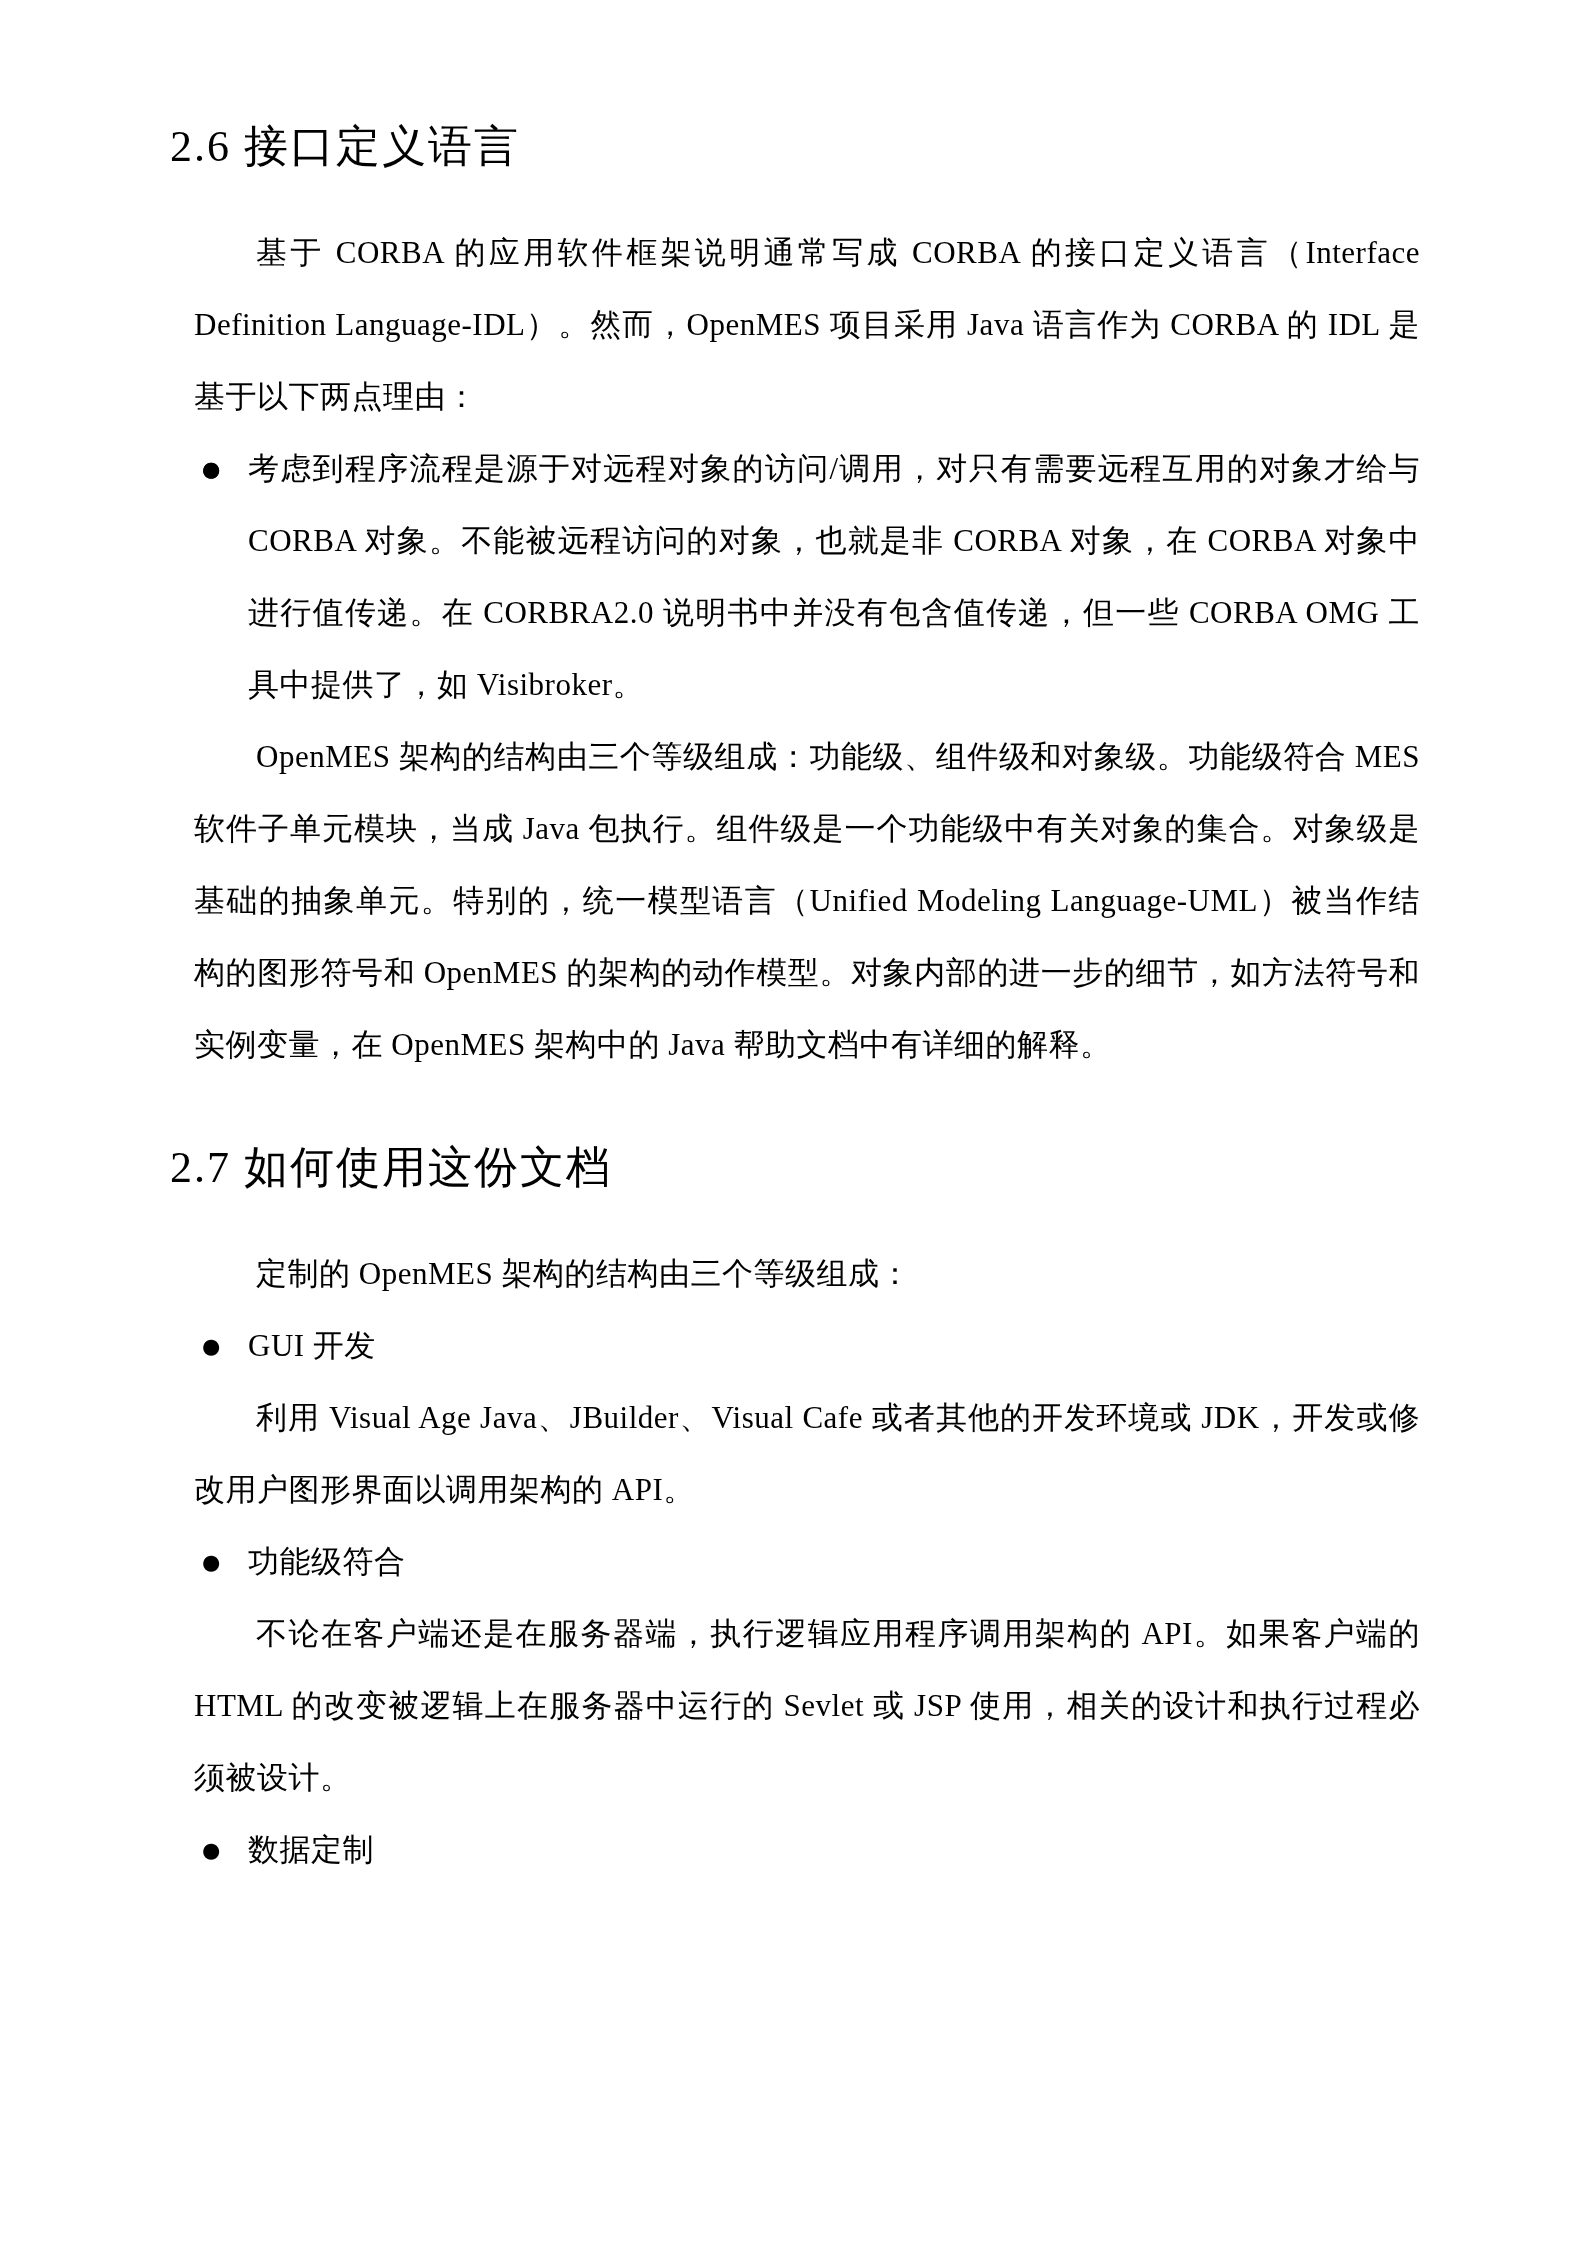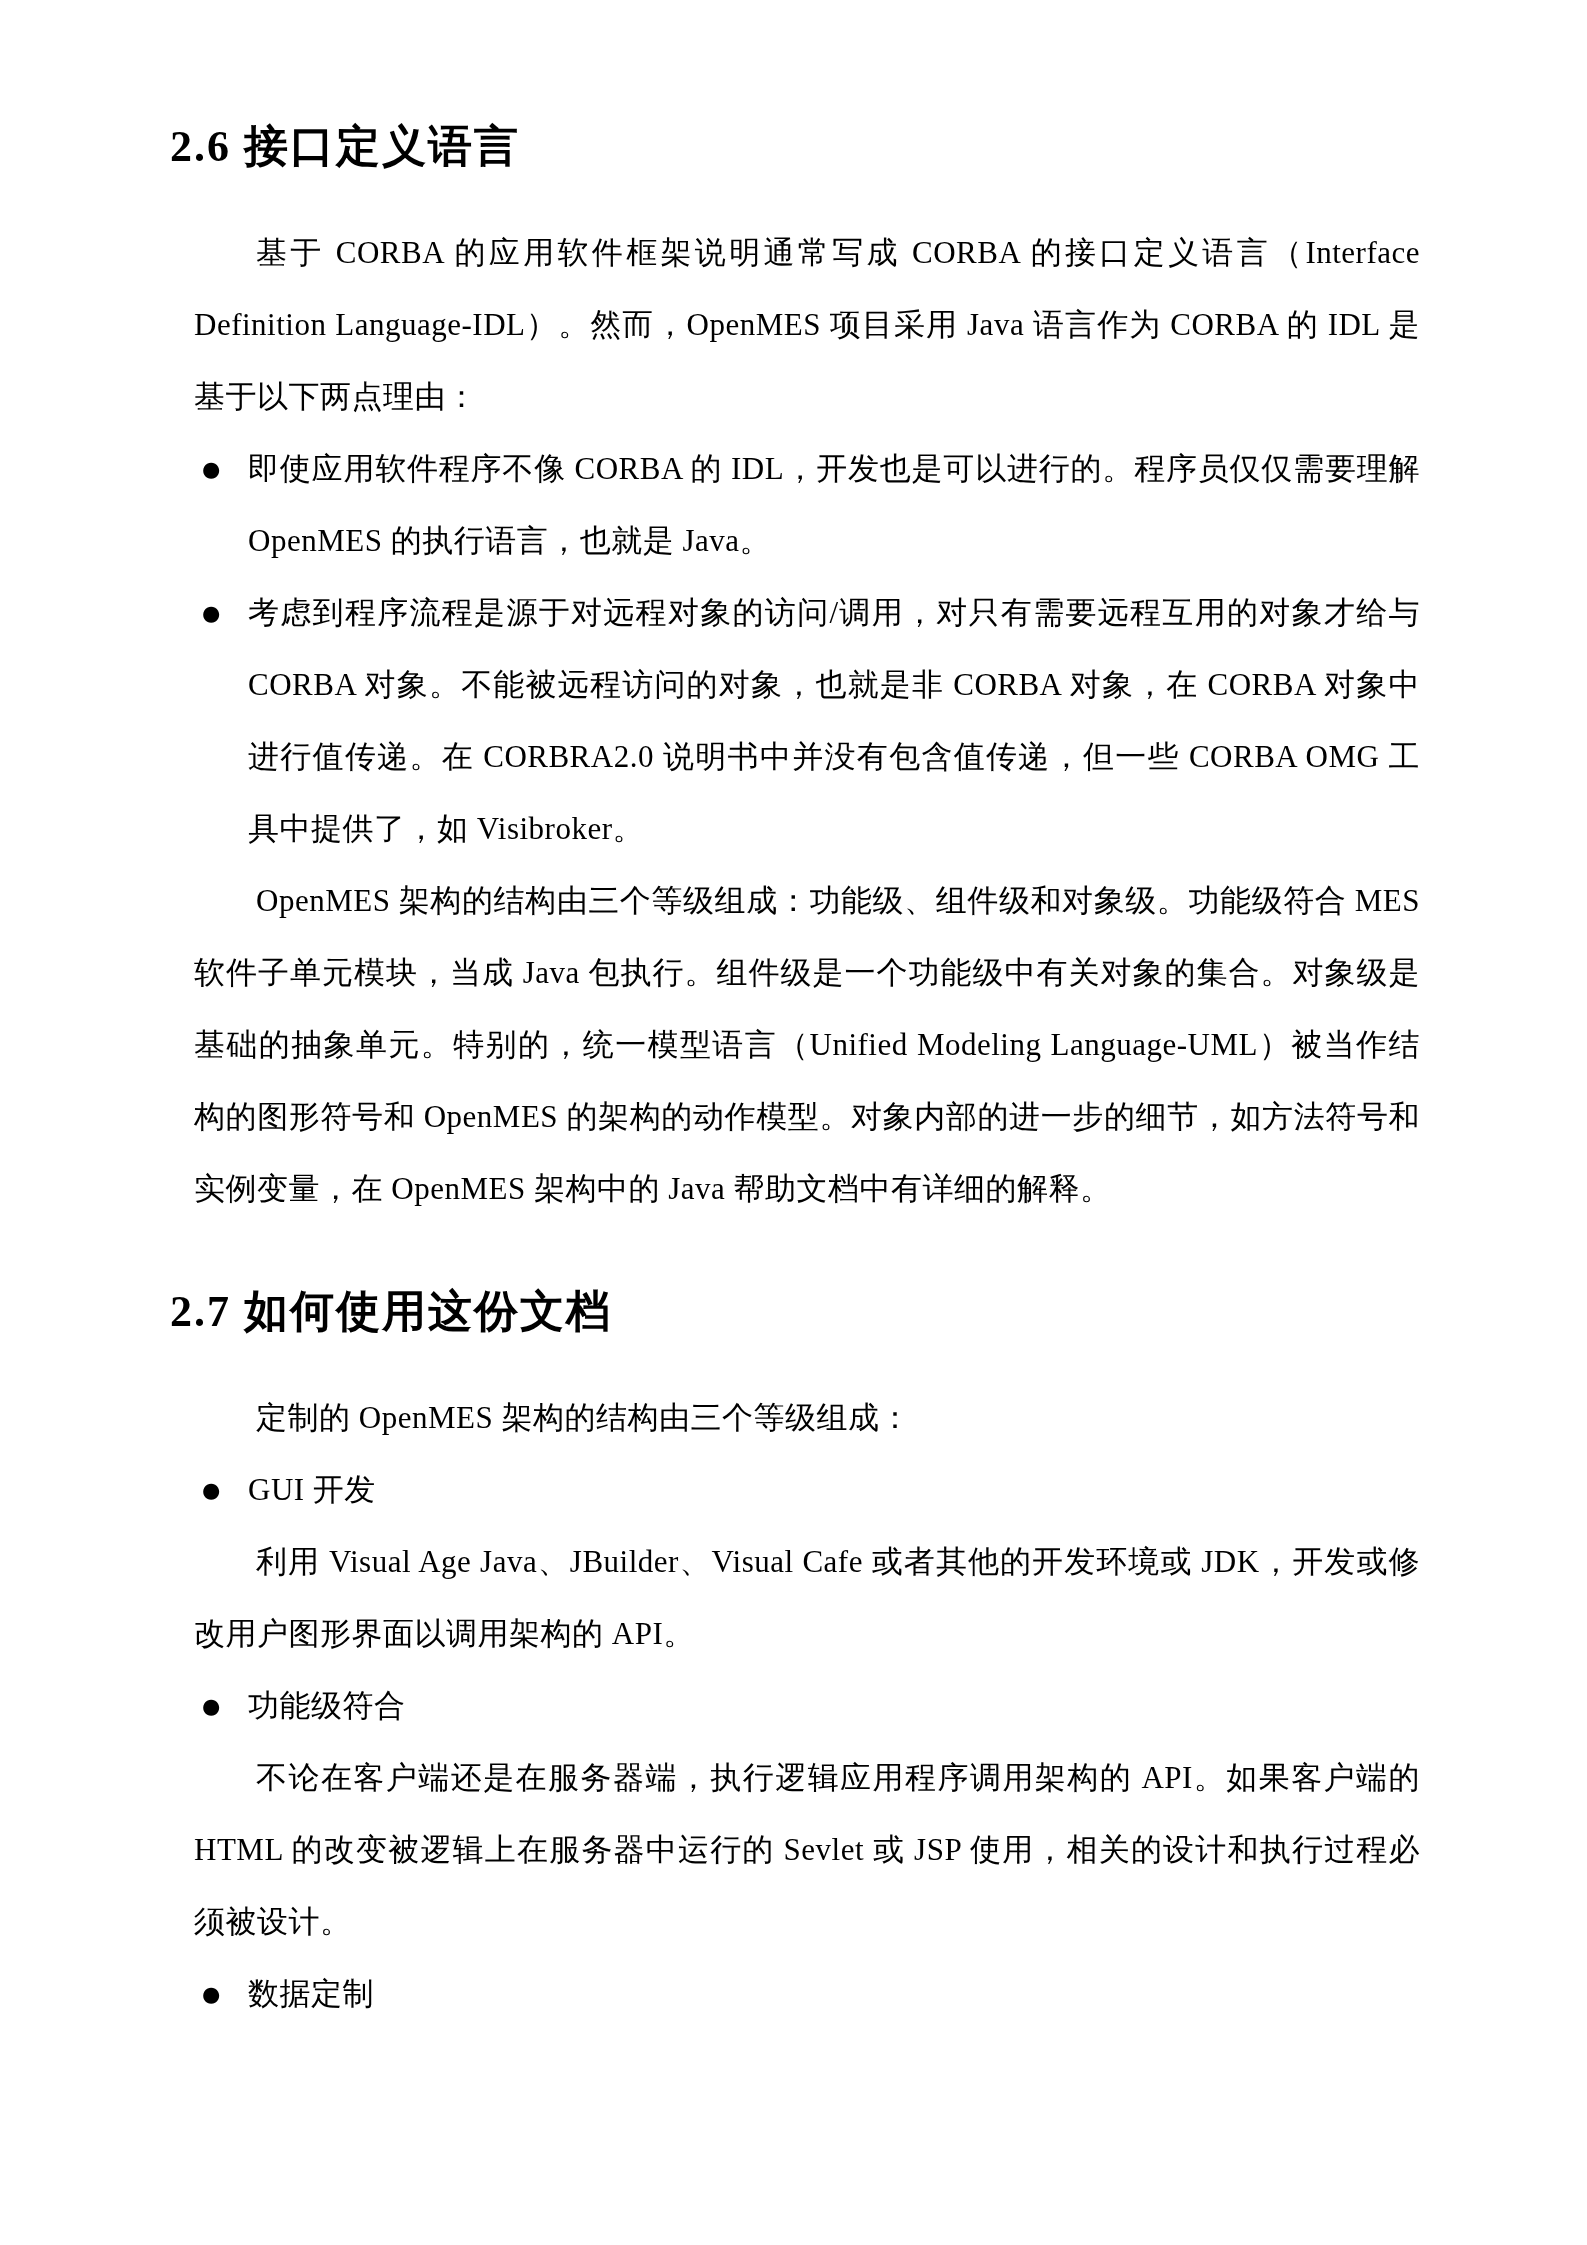--- a/index.html
+++ b/index.html
@@ -12,21 +12,21 @@
     background: #ffffff;
     color: #000000;
     font-family: "Liberation Serif", "DejaVu Serif", serif;
     overflow: hidden;
   }
   .content {
     padding: 118px 167px 0 170px;
   }
   h1.doc-heading {
     font-size: 44px;
-    font-weight: bold;
+    font-weight: normal;
     line-height: 1.3;
     letter-spacing: 2px;
     margin-bottom: 42px;
   }
   h1.doc-heading.later {
     margin-top: 58px;
   }
   .para {
     font-size: 31px;
     line-height: 72px;
@@ -58,21 +58,20 @@
 
 <div class="page">
   <div class="content">
 
     <h1 class="doc-heading">2.6 接口定义语言</h1>
 
     <p class="para indent">基于 CORBA 的应用软件框架说明通常写成 CORBA 的接口定义语言（Interface Definition Language-IDL）。然而，OpenMES 项目采用 Java 语言作为 CORBA 的 IDL 是基于以下两点理由：</p>
 
     <div class="list-item">
       <span class="marker">●</span>
-      <span class="list-text">即使应用软件程序不像 CORBA 的 IDL，开发也是可以进行的。程序员仅仅需要理解 OpenMES 的执行语言，也就是 Java。</span>
     </div>
 
     <div class="list-item">
       <span class="marker">●</span>
       <span class="list-text">考虑到程序流程是源于对远程对象的访问/调用，对只有需要远程互用的对象才给与 CORBA 对象。不能被远程访问的对象，也就是非 CORBA 对象，在 CORBA 对象中进行值传递。在 CORBRA2.0 说明书中并没有包含值传递，但一些 CORBA OMG 工具中提供了，如 Visibroker。</span>
     </div>
 
     <p class="para indent">OpenMES 架构的结构由三个等级组成：功能级、组件级和对象级。功能级符合 MES 软件子单元模块，当成 Java 包执行。组件级是一个功能级中有关对象的集合。对象级是基础的抽象单元。特别的，统一模型语言（Unified Modeling Language-UML）被当作结构的图形符号和 OpenMES 的架构的动作模型。对象内部的进一步的细节，如方法符号和实例变量，在 OpenMES 架构中的 Java 帮助文档中有详细的解释。</p>
 
     <h1 class="doc-heading later">2.7 如何使用这份文档</h1>

